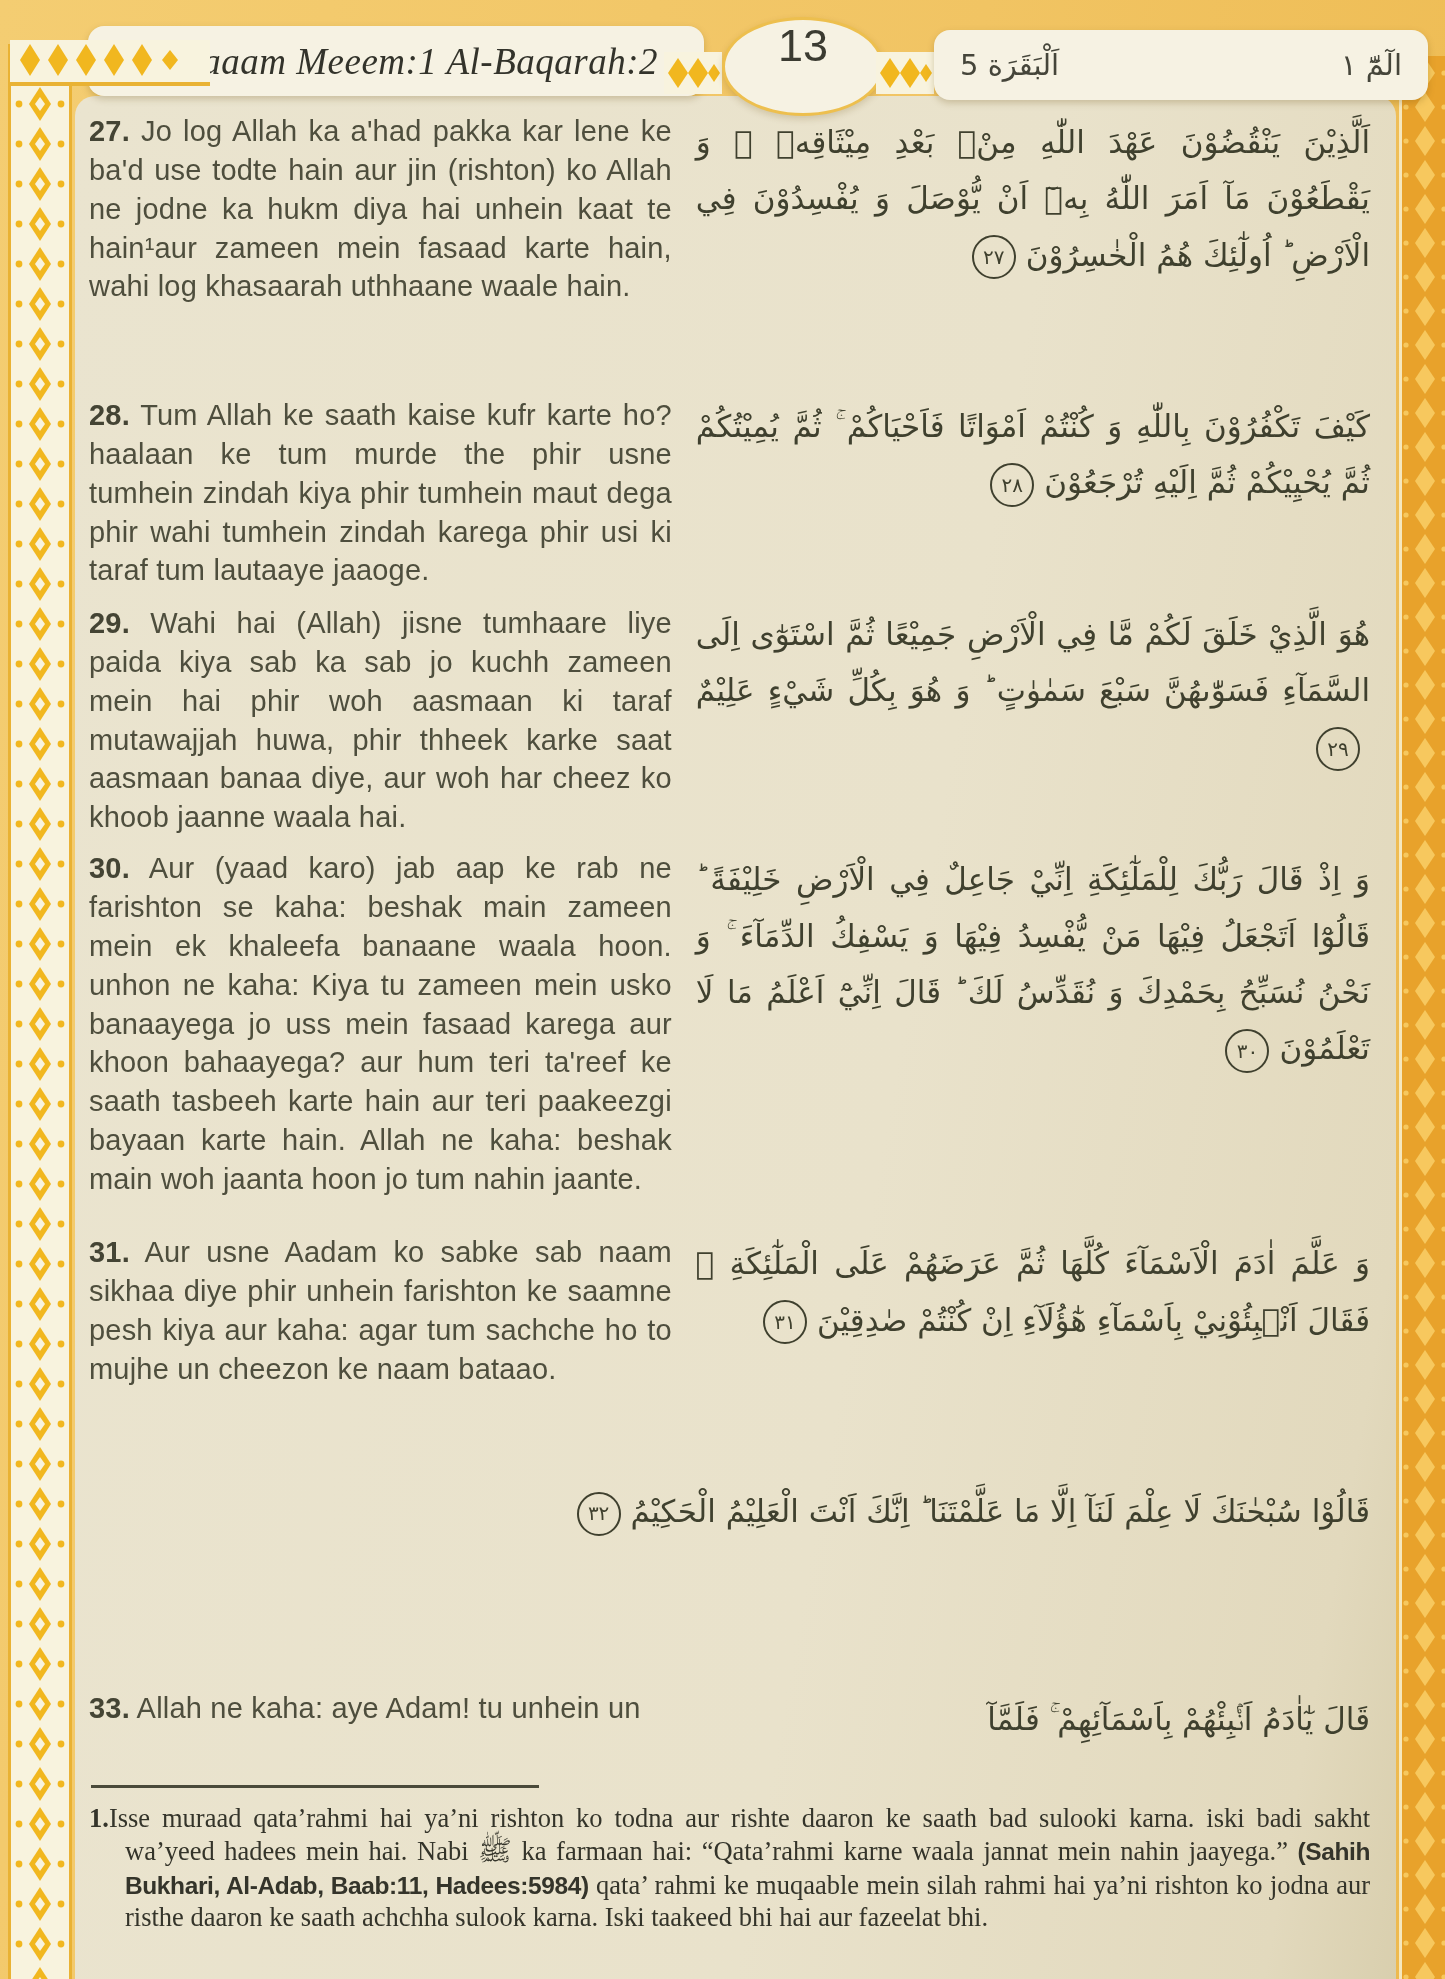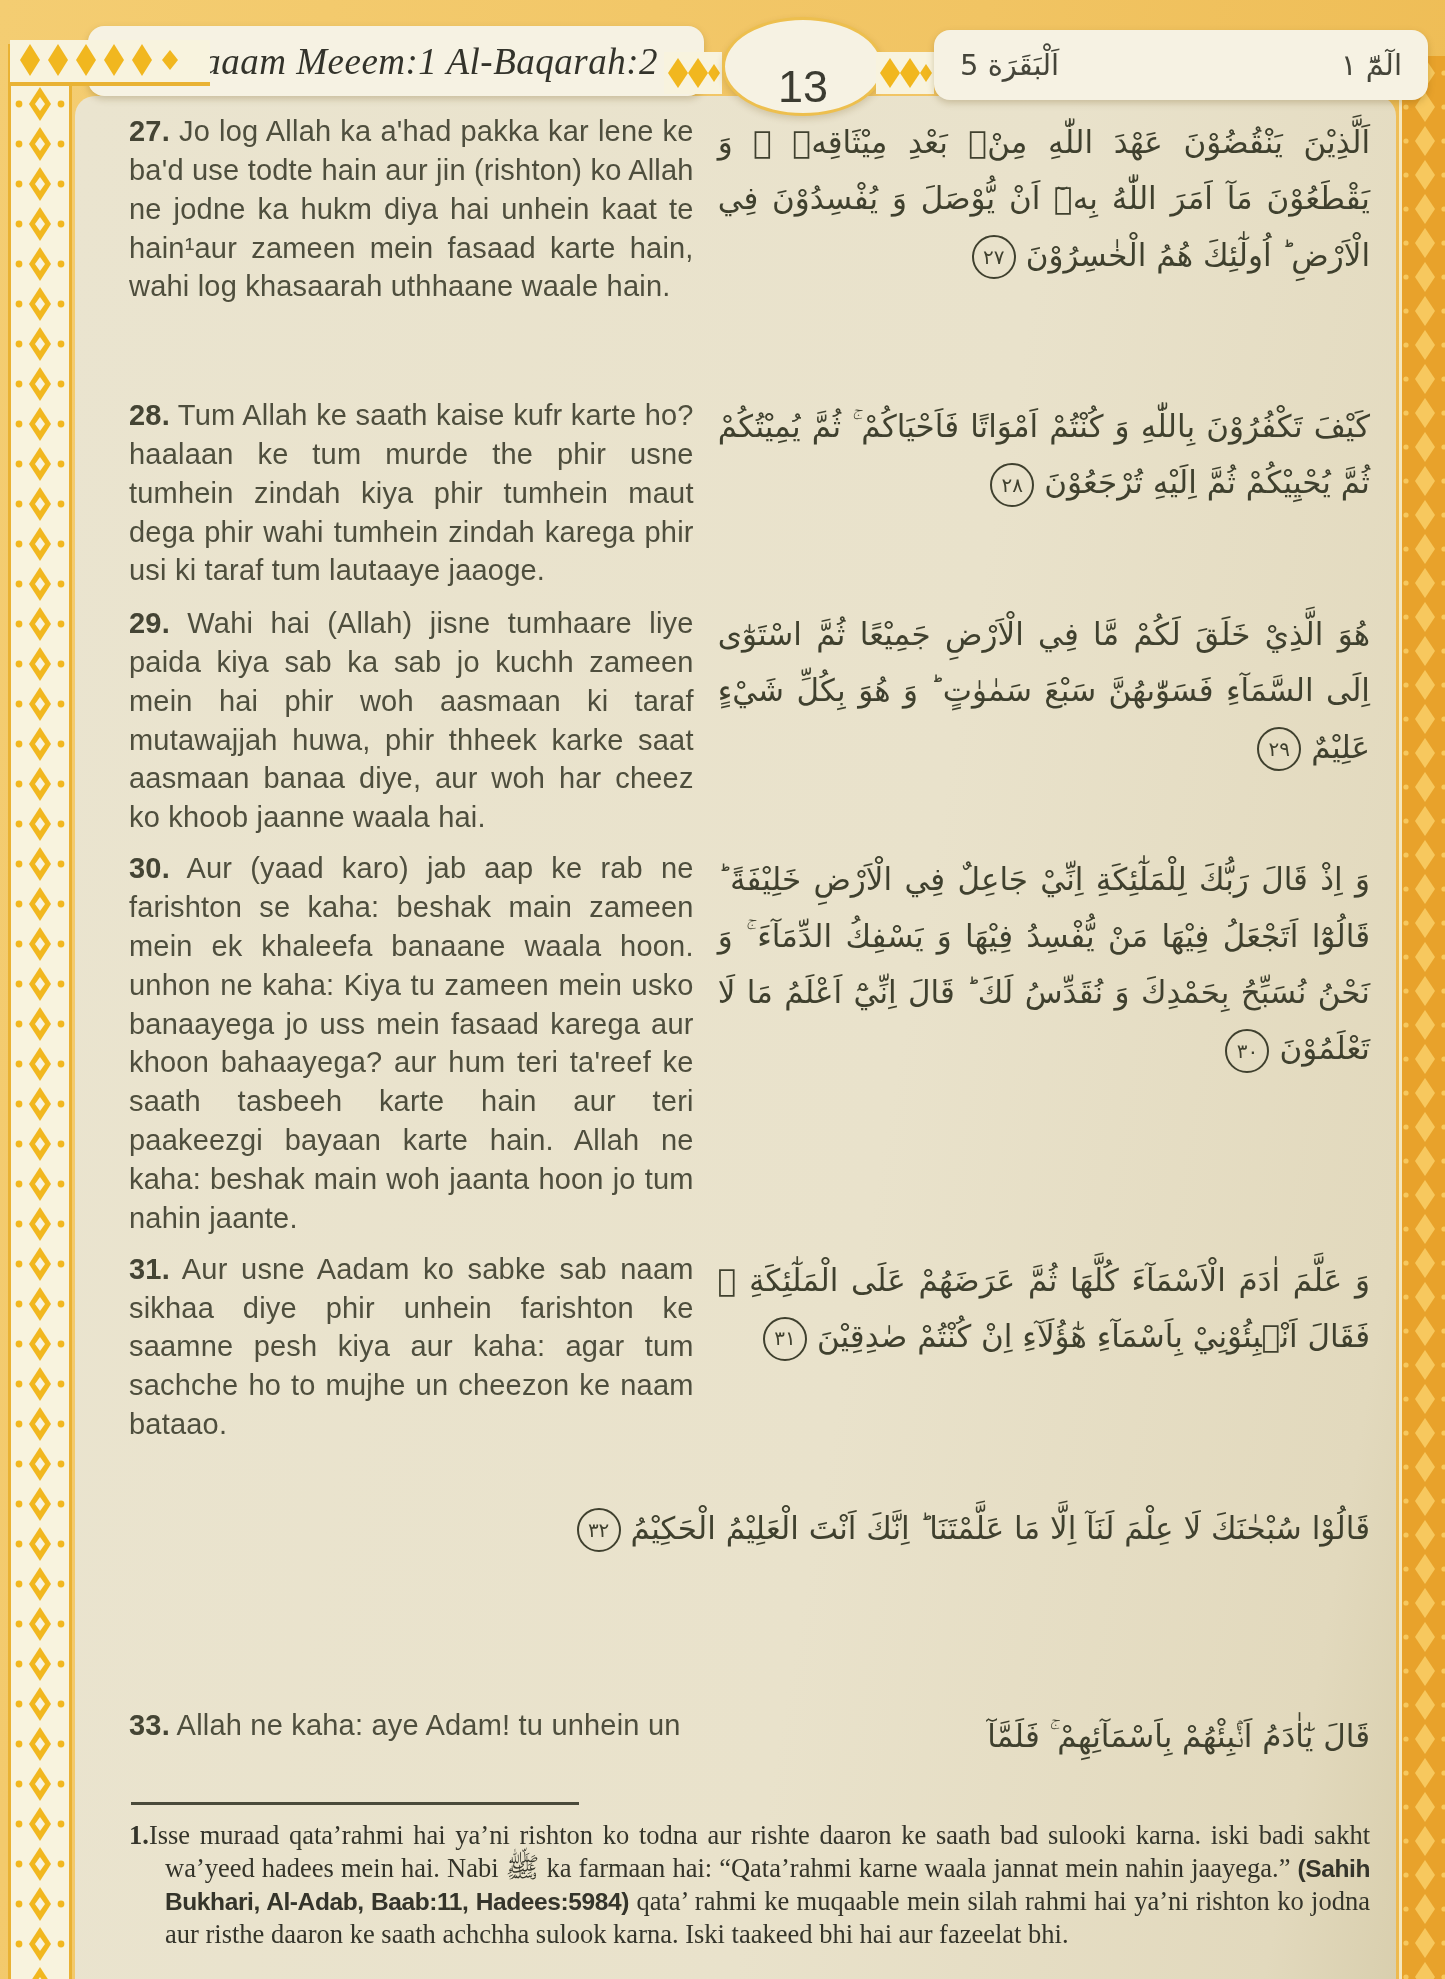--- a/index.html
+++ b/index.html
@@ -21,42 +21,41 @@
     position:absolute;right:0;top:56px;width:46px;height:1923px;
     background:#e8a22b;border-left:3px solid #f6e7bd;box-sizing:border-box;
   }
   .right-border svg{display:block;width:100%;height:100%;}
   
   .page{
     position:absolute;left:75px;right:49px;top:96px;bottom:0;
     background:linear-gradient(100deg,#eae4cf 0%,#e9e2cb 60%,#e2d9bd 92%,#d9cfae 100%);
     border-radius:20px 20px 0 0;
     box-shadow:0 -2px 0 #d9a92f inset 0 0 0 transparent;
-    padding-left:40px;
   }
   .page-inner{padding:16px 26px 0 14px;}
   
   .header{position:absolute;top:0;left:0;right:0;height:96px;}
   .pill{
     position:absolute;background:#f6f2e3;border-radius:16px;
     box-shadow:0 3px 7px rgba(105,75,10,.25);
     display:flex;align-items:center;
   }
   .pill-left{left:88px;top:26px;width:578px;height:70px;padding:0 10px 0 28px;}
   .pill-left .t{
     font-family:"Liberation Serif",serif;font-style:italic;font-size:37px;color:#33332b;
     letter-spacing:.5px;white-space:nowrap;
   }
   .orn-strip{position:absolute;top:52px;height:42px;overflow:hidden;}
   .orn-1{left:664px;width:58px;}
   .orn-2{left:876px;width:58px;}
   .page-circle{
     position:absolute;left:722px;top:17px;width:156px;height:93px;
     background:#f6f2e3;border:3px solid #edbf4e;border-radius:50%;
-    display:flex;align-items:flex-end;justify-content:center;
+    display:flex;align-items:flex-start;justify-content:center;
     box-shadow:0 3px 7px rgba(105,75,10,.2);
   }
   .page-circle .n{font-size:45px;color:#3b3b31;font-family:"Liberation Sans",sans-serif;}
   .pill-right{left:934px;top:30px;width:442px;height:70px;padding:0 26px;direction:rtl;justify-content:space-between;}
   .pill-right .ar{font-family:"DejaVu Sans",sans-serif;font-size:29px;color:#45453a;}
   
   .content{position:relative;color:#50503f;}
   .verse{display:flex;gap:24px;align-items:flex-start;}
   .verse + .verse{margin-top:12px;}
   .verse.v28{margin-top:32px;}

